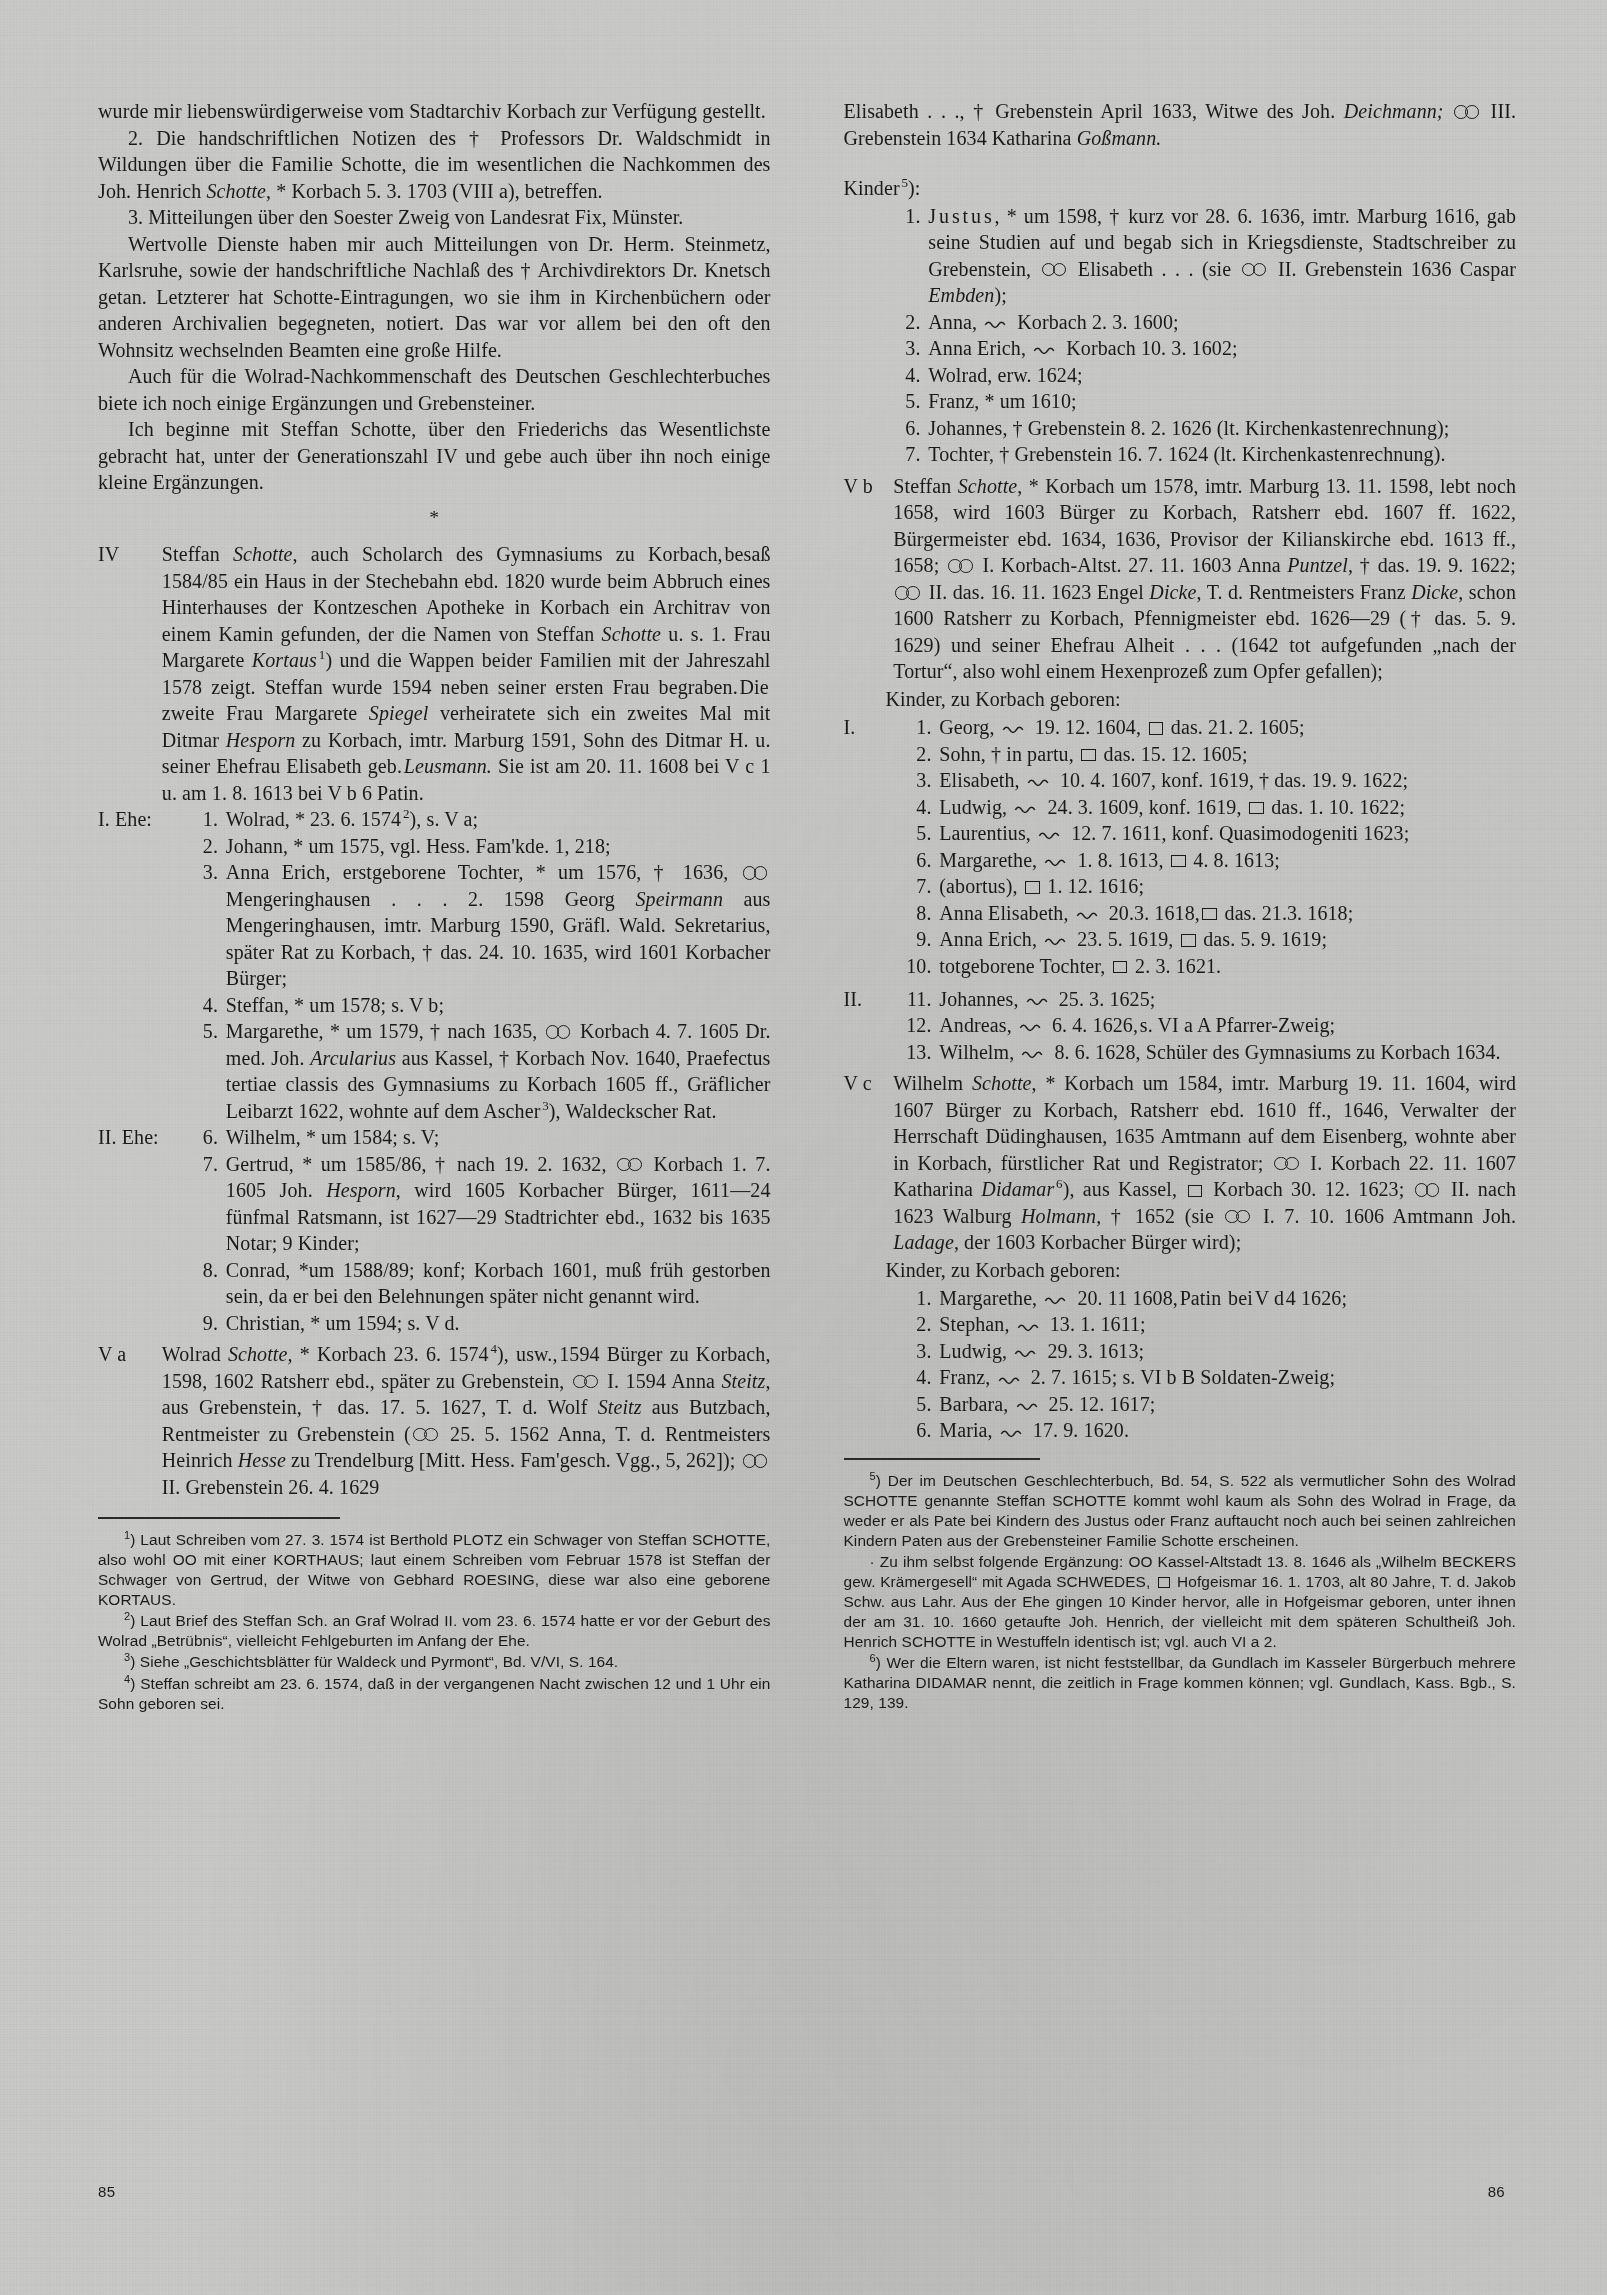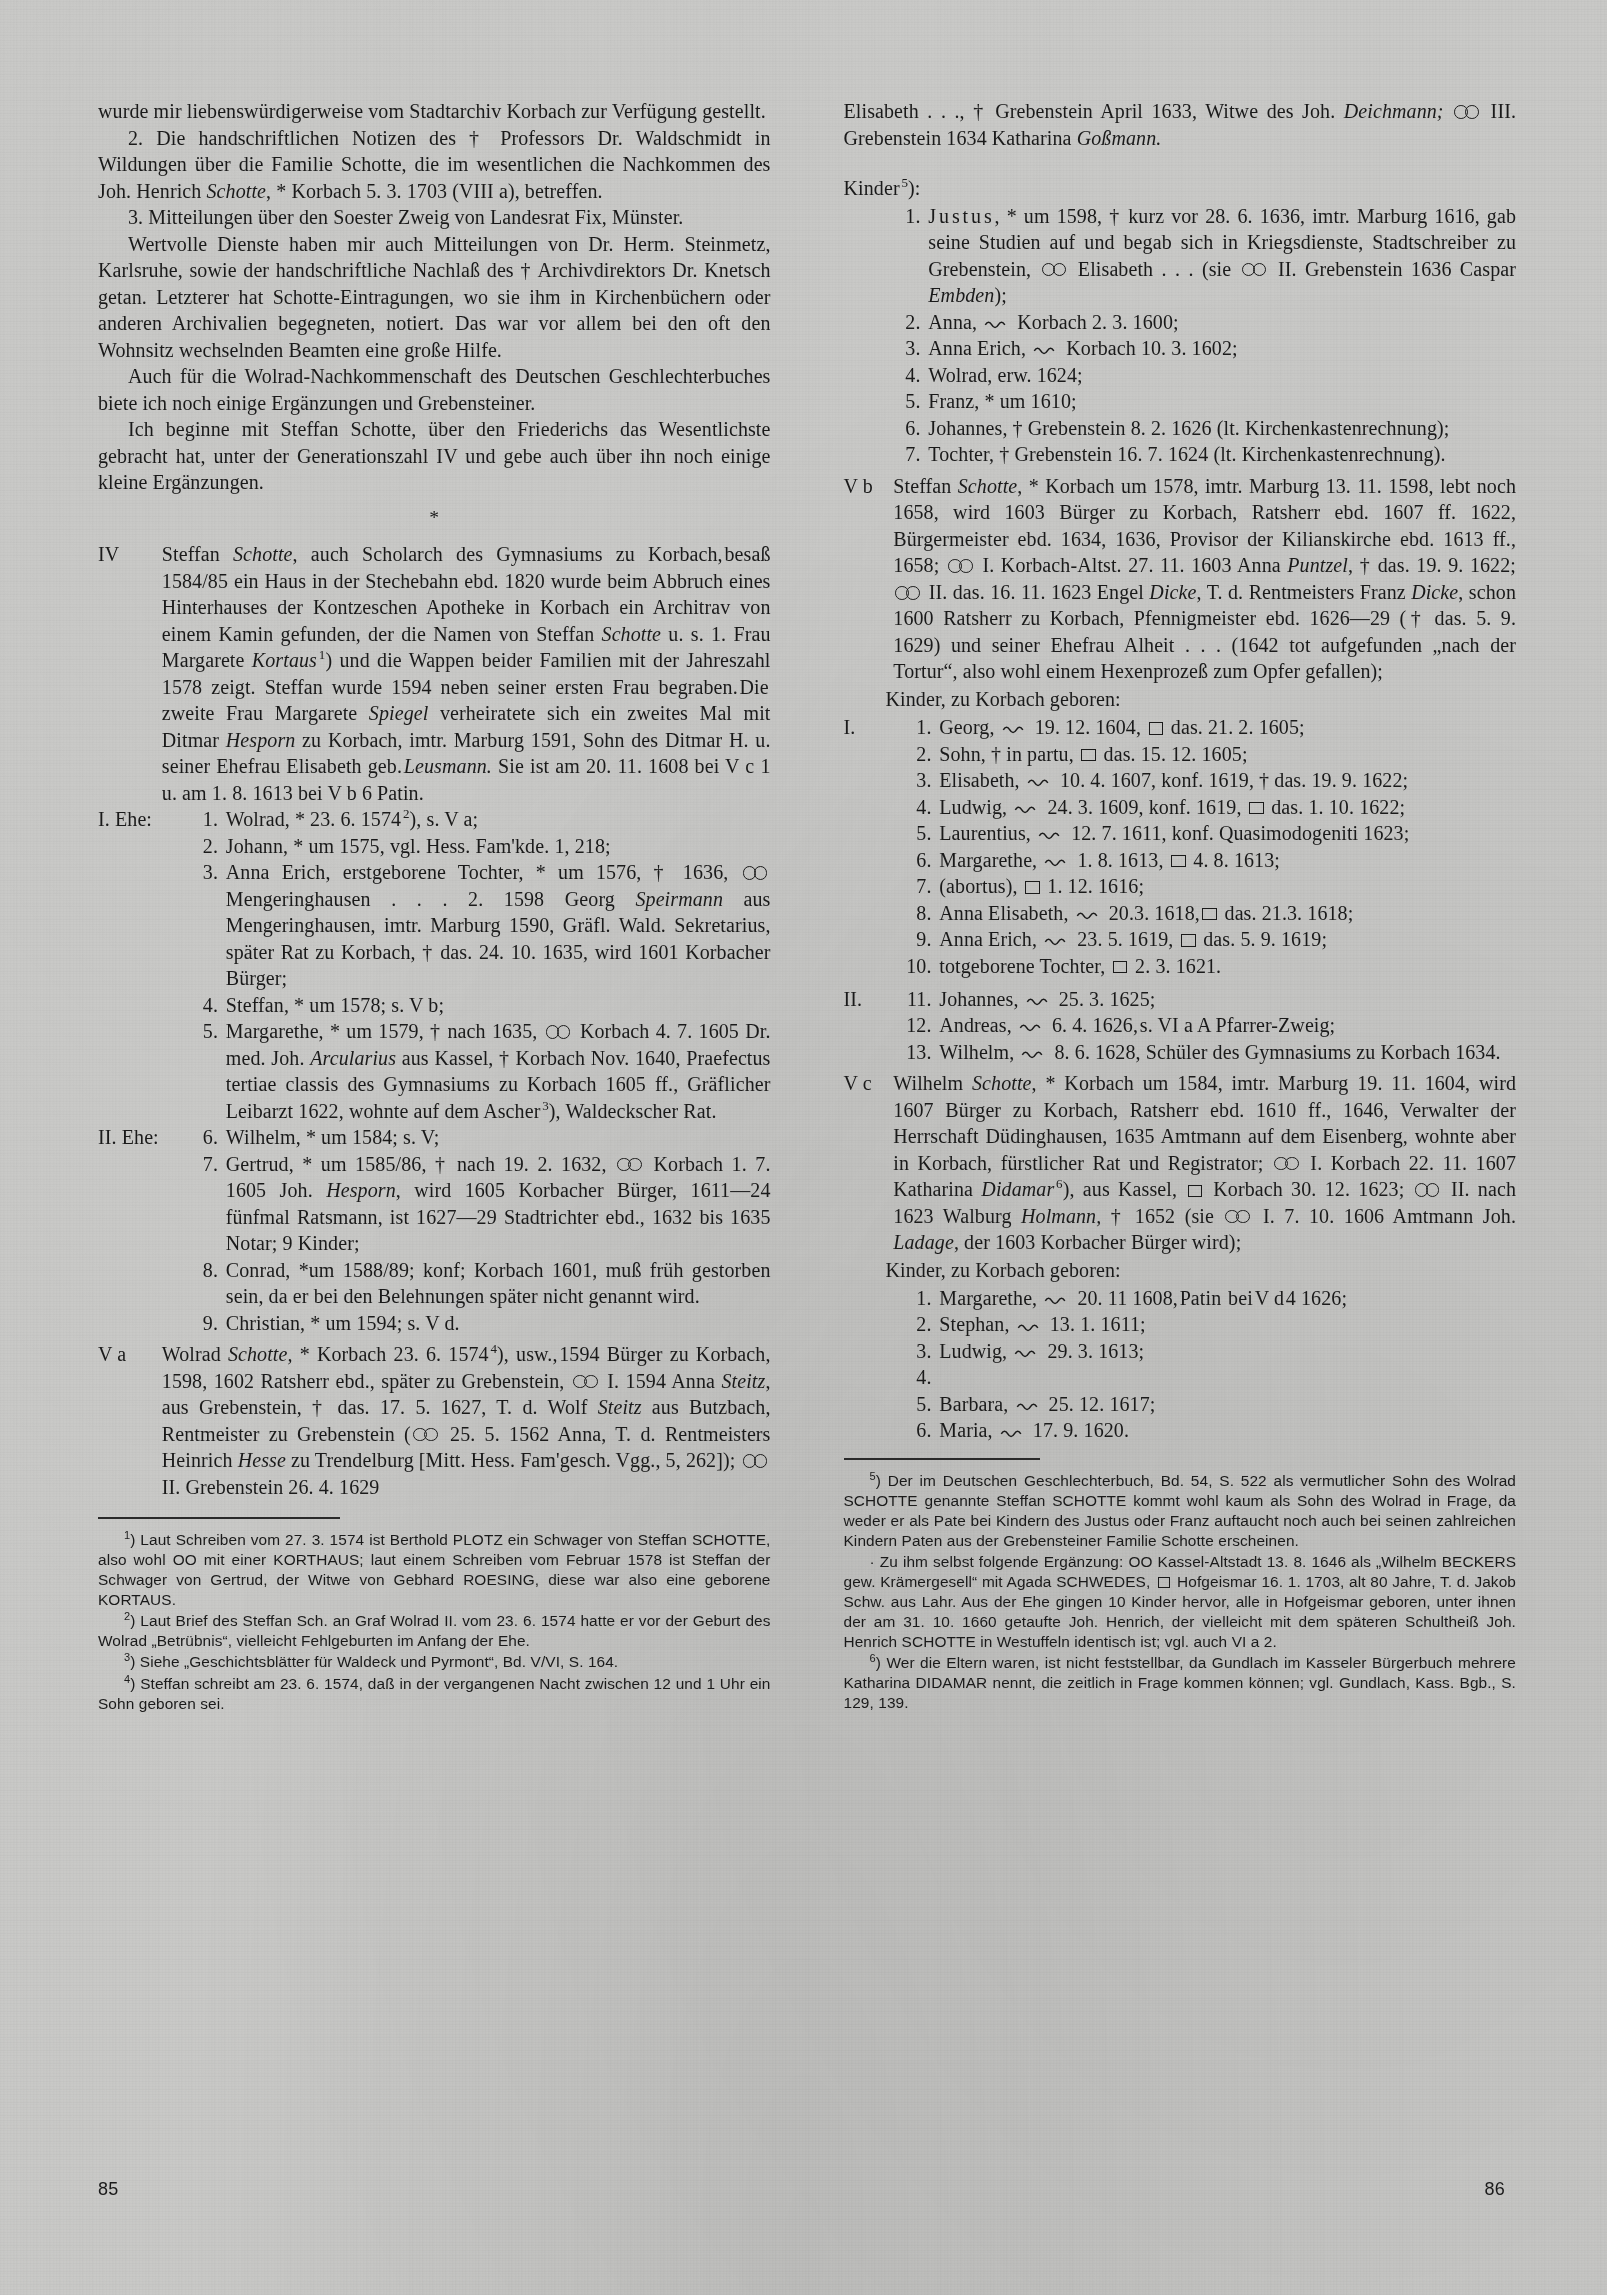--- a/index.html
+++ b/index.html
@@ -172,21 +172,21 @@
   }
   .footnotes p { margin:0 0 1.3px 0; text-indent:26px; }
   .footnotes sup {
     font-size:11px; vertical-align:super; line-height:0;
   }
   .footnotes .gl-bur { width:12.4px; height:10.5px; border-width:1.4px; }
 
   .pagenum {
     position:absolute;
     font-family:"Liberation Sans", sans-serif;
-    font-size:18px;
+    font-size:15px;
     letter-spacing:0.3px;
   }
   #pn-left  { left:98px; bottom:95px; }
   #pn-right { right:103px; bottom:95px; }
 </style>
 </head>
 <body>
 
 <div class="grain"></div>
 
@@ -470,20 +470,23 @@
         <div class="ehe"></div>
         <div class="num">3.</div>
         <div class="txt">Ludwig, <span class="gl-bapt"><svg width="26" height="10.5" viewBox="0 0 40 16">
                 <path d="M2 9 Q7 1 12 9 T22 9 T32 9" fill="none" stroke="#1a1a1a" stroke-width="2.4"></path>
               </svg></span> 29. 3. 1613;</div>
       </div>
 
       <div class="childline rc">
         <div class="ehe"></div>
         <div class="num">4.</div>
+        <div class="txt">Franz, <span class="gl-bapt"><svg width="26" height="10.5" viewBox="0 0 40 16">
+                <path d="M2 9 Q7 1 12 9 T22 9 T32 9" fill="none" stroke="#1a1a1a" stroke-width="2.4"></path>
+              </svg></span> 2. 7. 1615; s. VI b B Soldaten-Zweig;</div>
       </div>
 
       <div class="childline rc">
         <div class="ehe"></div>
         <div class="num">5.</div>
         <div class="txt">Barbara, <span class="gl-bapt"><svg width="26" height="10.5" viewBox="0 0 40 16">
                 <path d="M2 9 Q7 1 12 9 T22 9 T32 9" fill="none" stroke="#1a1a1a" stroke-width="2.4"></path>
               </svg></span> 25. 12. 1617;</div>
       </div>
 

